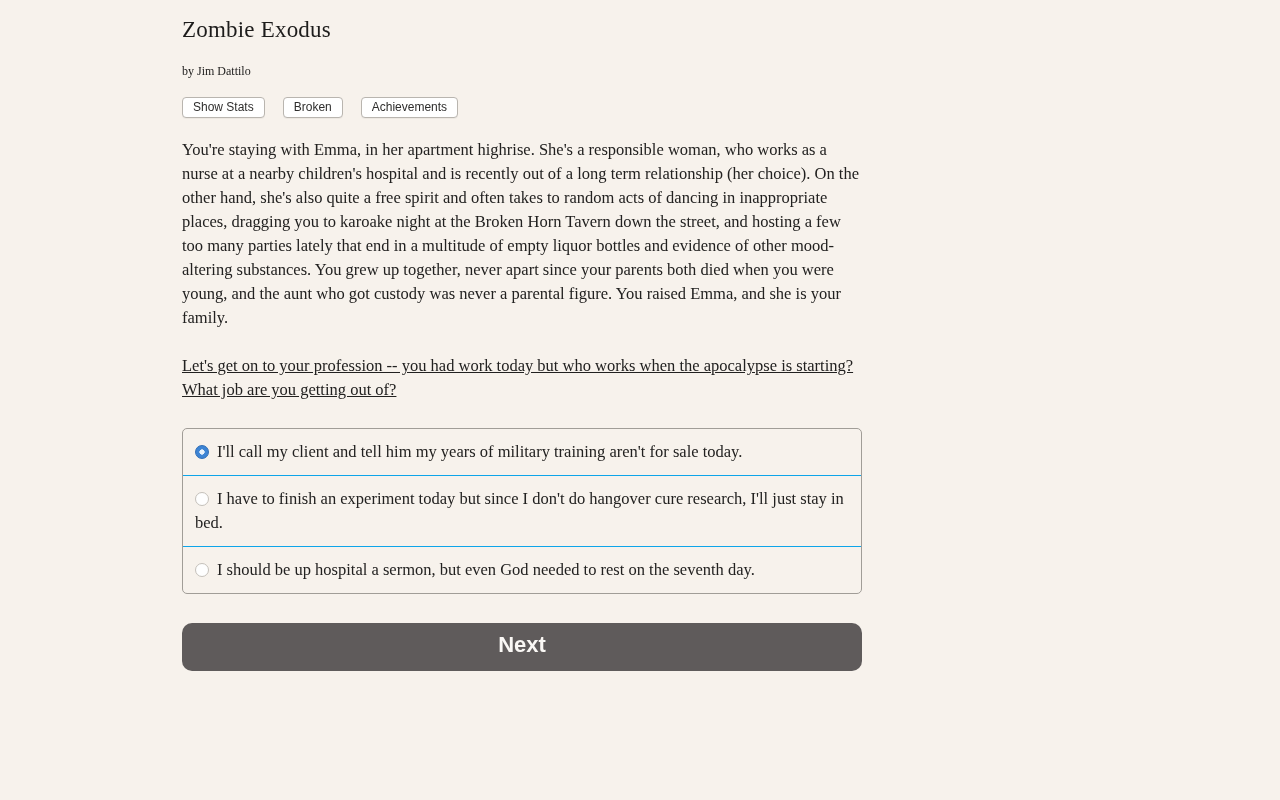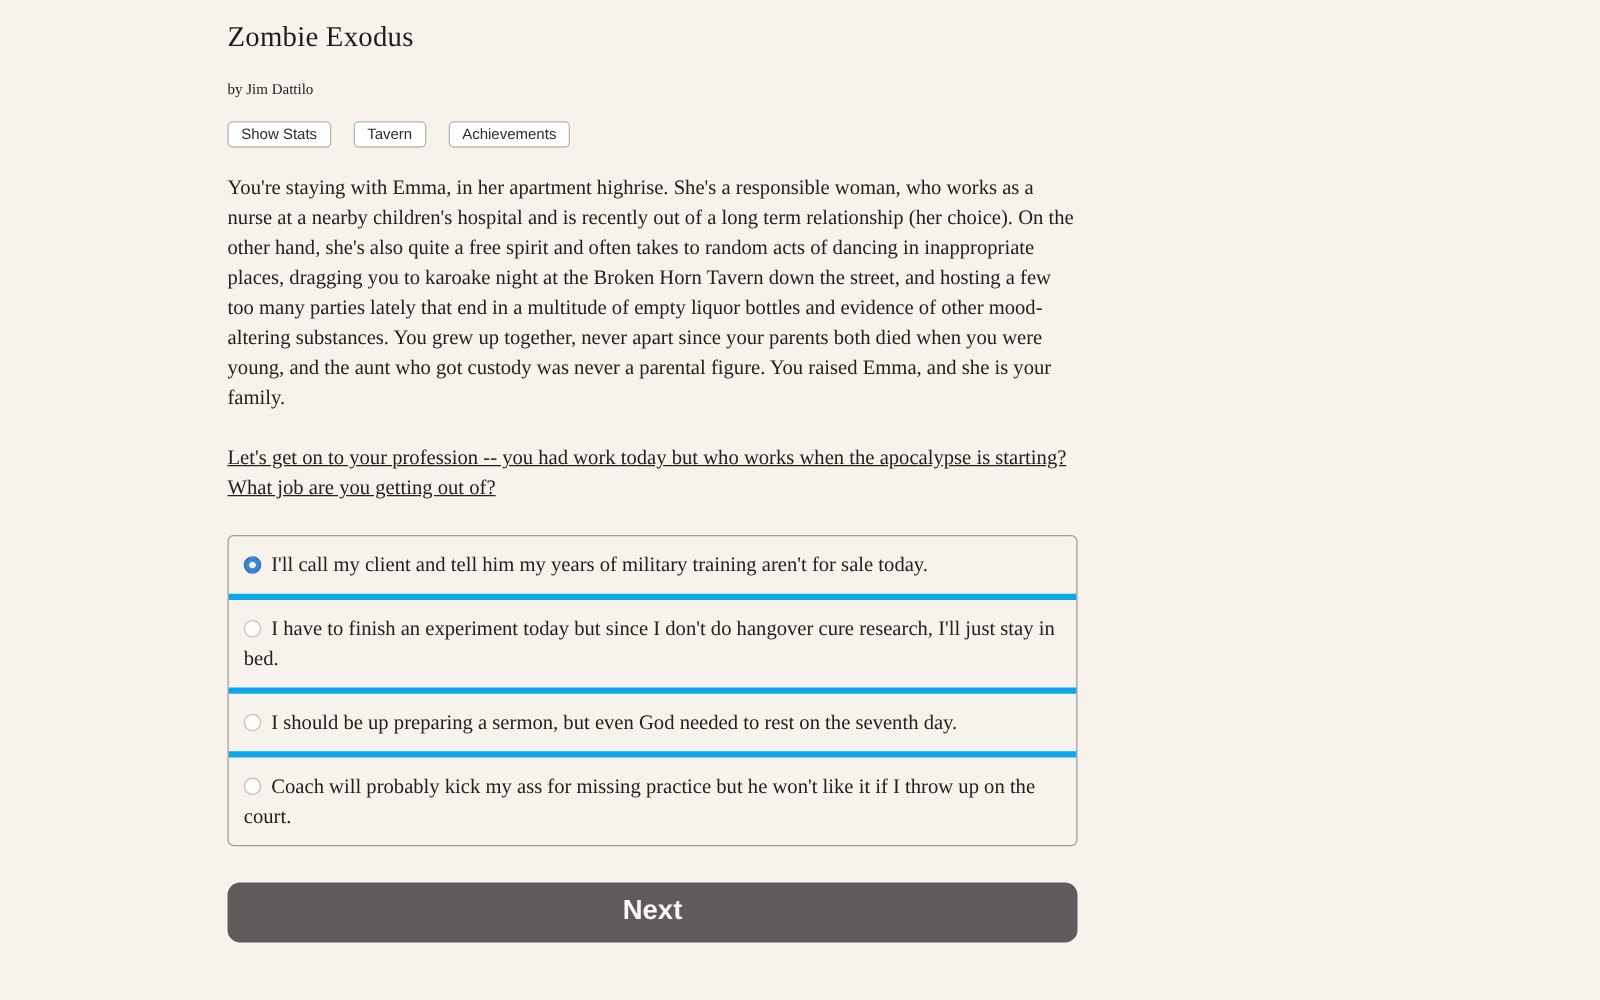--- a/index.html
+++ b/index.html
@@ -60,21 +60,21 @@
   .story p.second { margin-top: 24px; text-decoration: underline; }
   .choice-form {
     margin-top: 26px;
     border: 1px solid #a19d97;
     border-radius: 5px;
     background: transparent;
   }
   .choice-row {
     display: block;
     padding: 11px 12px;
-    border-bottom: 5px solid #0ea5e9;
+    border-bottom: 1px solid #0ea5e9;
     font-size: 16.5px;
     line-height: 24px;
     cursor: pointer;
   }
   .choice-row:last-child { border-bottom: none; }
   input[type="radio"] {
     -webkit-appearance: none;
     appearance: none;
     width: 14px;
     height: 14px;
@@ -110,40 +110,37 @@
 <body>
 
 <div class="page">
   <div class="container">
 
     <h1 class="game-title">Zombie Exodus</h1>
     <p class="byline">by Jim Dattilo</p>
 
     <div class="toolbar">
       <button class="toolbar-btn">Show Stats</button>
-      <button class="toolbar-btn">Tavern</button>
+      <button class="toolbar-btn">Broken</button>
       <button class="toolbar-btn">Achievements</button>
     </div>
 
     <div class="story">
       <p class="first">You're staying with Emma, in her apartment highrise. She's a responsible woman, who works as a nurse at a nearby children's hospital and is recently out of a long term relationship (her choice). On the other hand, she's also quite a free spirit and often takes to random acts of dancing in inappropriate places, dragging you to karoake night at the Broken Horn Tavern down the street, and hosting a few too many parties lately that end in a multitude of empty liquor bottles and evidence of other mood-altering substances. You grew up together, never apart since your parents both died when you were young, and the aunt who got custody was never a parental figure. You raised Emma, and she is your family.</p>
       <p class="second">Let's get on to your profession -- you had work today but who works when the apocalypse is starting? What job are you getting out of?</p>
     </div>
 
     <form class="choice-form">
       <label class="choice-row">
         <input type="radio" name="choice" checked="" style=""><span>I'll call my client and tell him my years of military training aren't for sale today.</span>
       </label>
       <label class="choice-row">
         <input type="radio" name="choice" style=""><span>I have to finish an experiment today but since I don't do hangover cure research, I'll just stay in bed.</span>
       </label>
       <label class="choice-row">
-        <input type="radio" name="choice" style=""><span>I should be up preparing a sermon, but even God needed to rest on the seventh day.</span>
-      </label>
-      <label class="choice-row">
-        <input type="radio" name="choice" style=""><span>Coach will probably kick my ass for missing practice but he won't like it if I throw up on the court.</span>
+        <input type="radio" name="choice" style=""><span>I should be up hospital a sermon, but even God needed to rest on the seventh day.</span>
       </label>
     </form>
 
     <button class="next-button">Next</button>
 
   </div>
 </div>
 
 </body></html>

